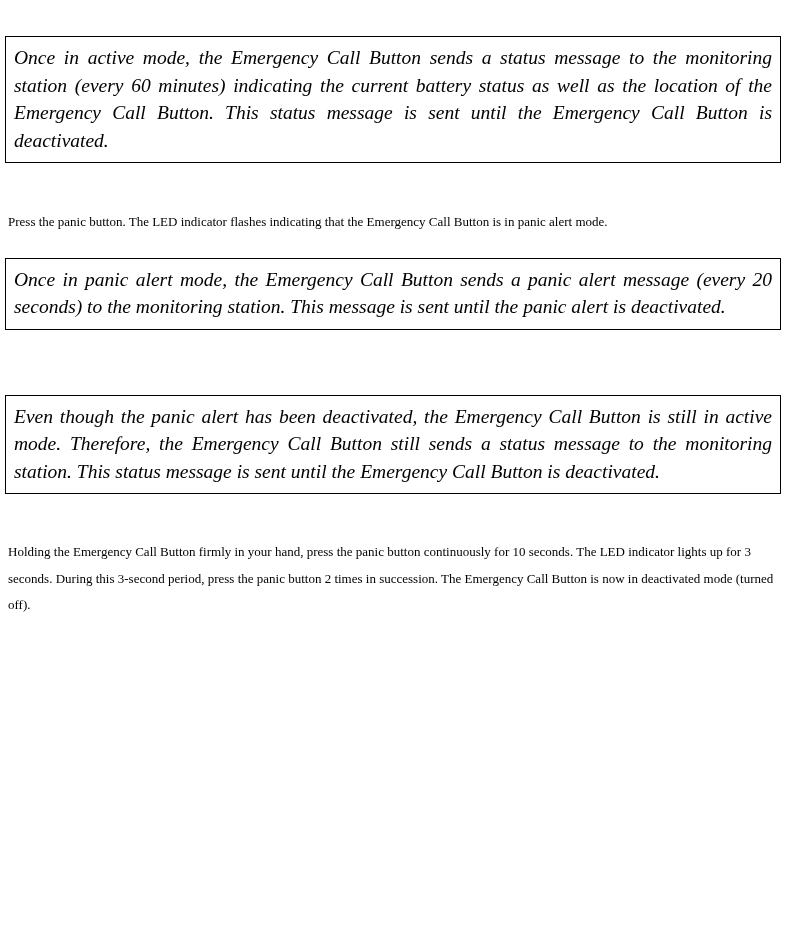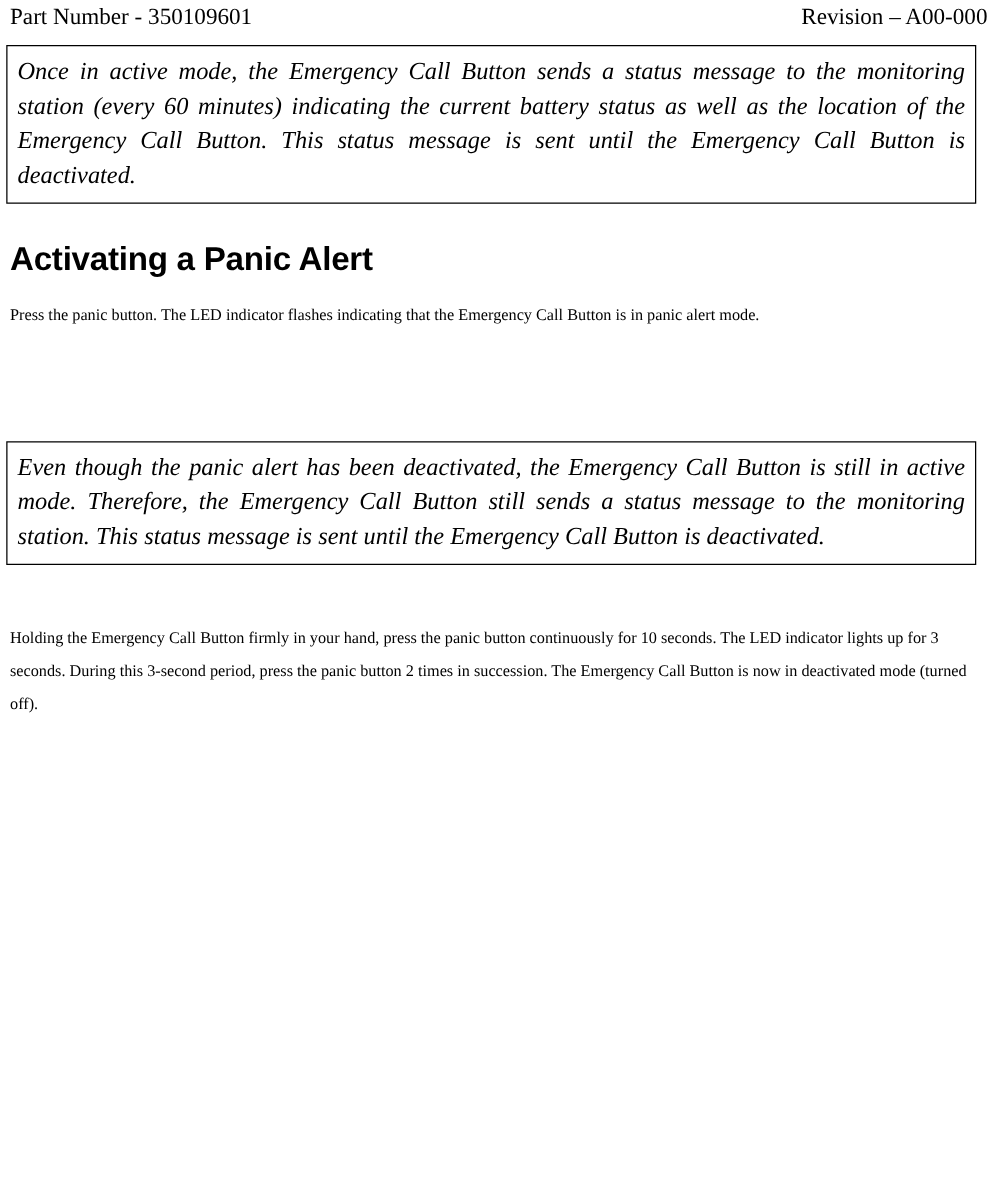--- a/index.html
+++ b/index.html
@@ -100,41 +100,39 @@
   .gap-heading-body    { height: 17px; }
   .gap-body-box        { height: 22px; }
   .gap-after-box2      { height: 26px; }
   .gap-after-box3      { height: 28px; }
 </style>
 </head>
 <body>
 
 <div class="page">
 
-  <div class="page-header">
-    <span class="hdr-left">Part Number - 350109601</span>
-    <span class="hdr-right">Revision – A00-000</span>
-  </div>
 
   <div class="content">
 
     <div class="note-box">
       <p>Once in active mode, the Emergency Call Button sends a status message to the monitoring station (every 60 minutes) indicating the current battery status as well as the location of the Emergency Call Button. This status message is sent until the Emergency Call Button is deactivated.</p>
     </div>
 
     <div class="gap-after-box1"></div>
 
-    <h2 class="section-heading">Activating a Panic Alert</h2>
 
     <div class="gap-heading-body"></div>
 
     <p class="body-text">Press the panic button. The LED indicator flashes indicating that the Emergency Call Button is in panic alert mode.</p>
 
     <div class="gap-body-box"></div>
 
+    <div class="note-box">
+      <p>Once in panic alert mode, the Emergency Call Button sends a panic alert message (every 20 seconds) to the monitoring station. This message is sent until the panic alert is deactivated.</p>
+    </div>
 
     <div class="gap-after-box2"></div>
 
 
     <div class="gap-heading-body"></div>
 
 
     <div class="gap-body-box"></div>
 
     <div class="note-box">

